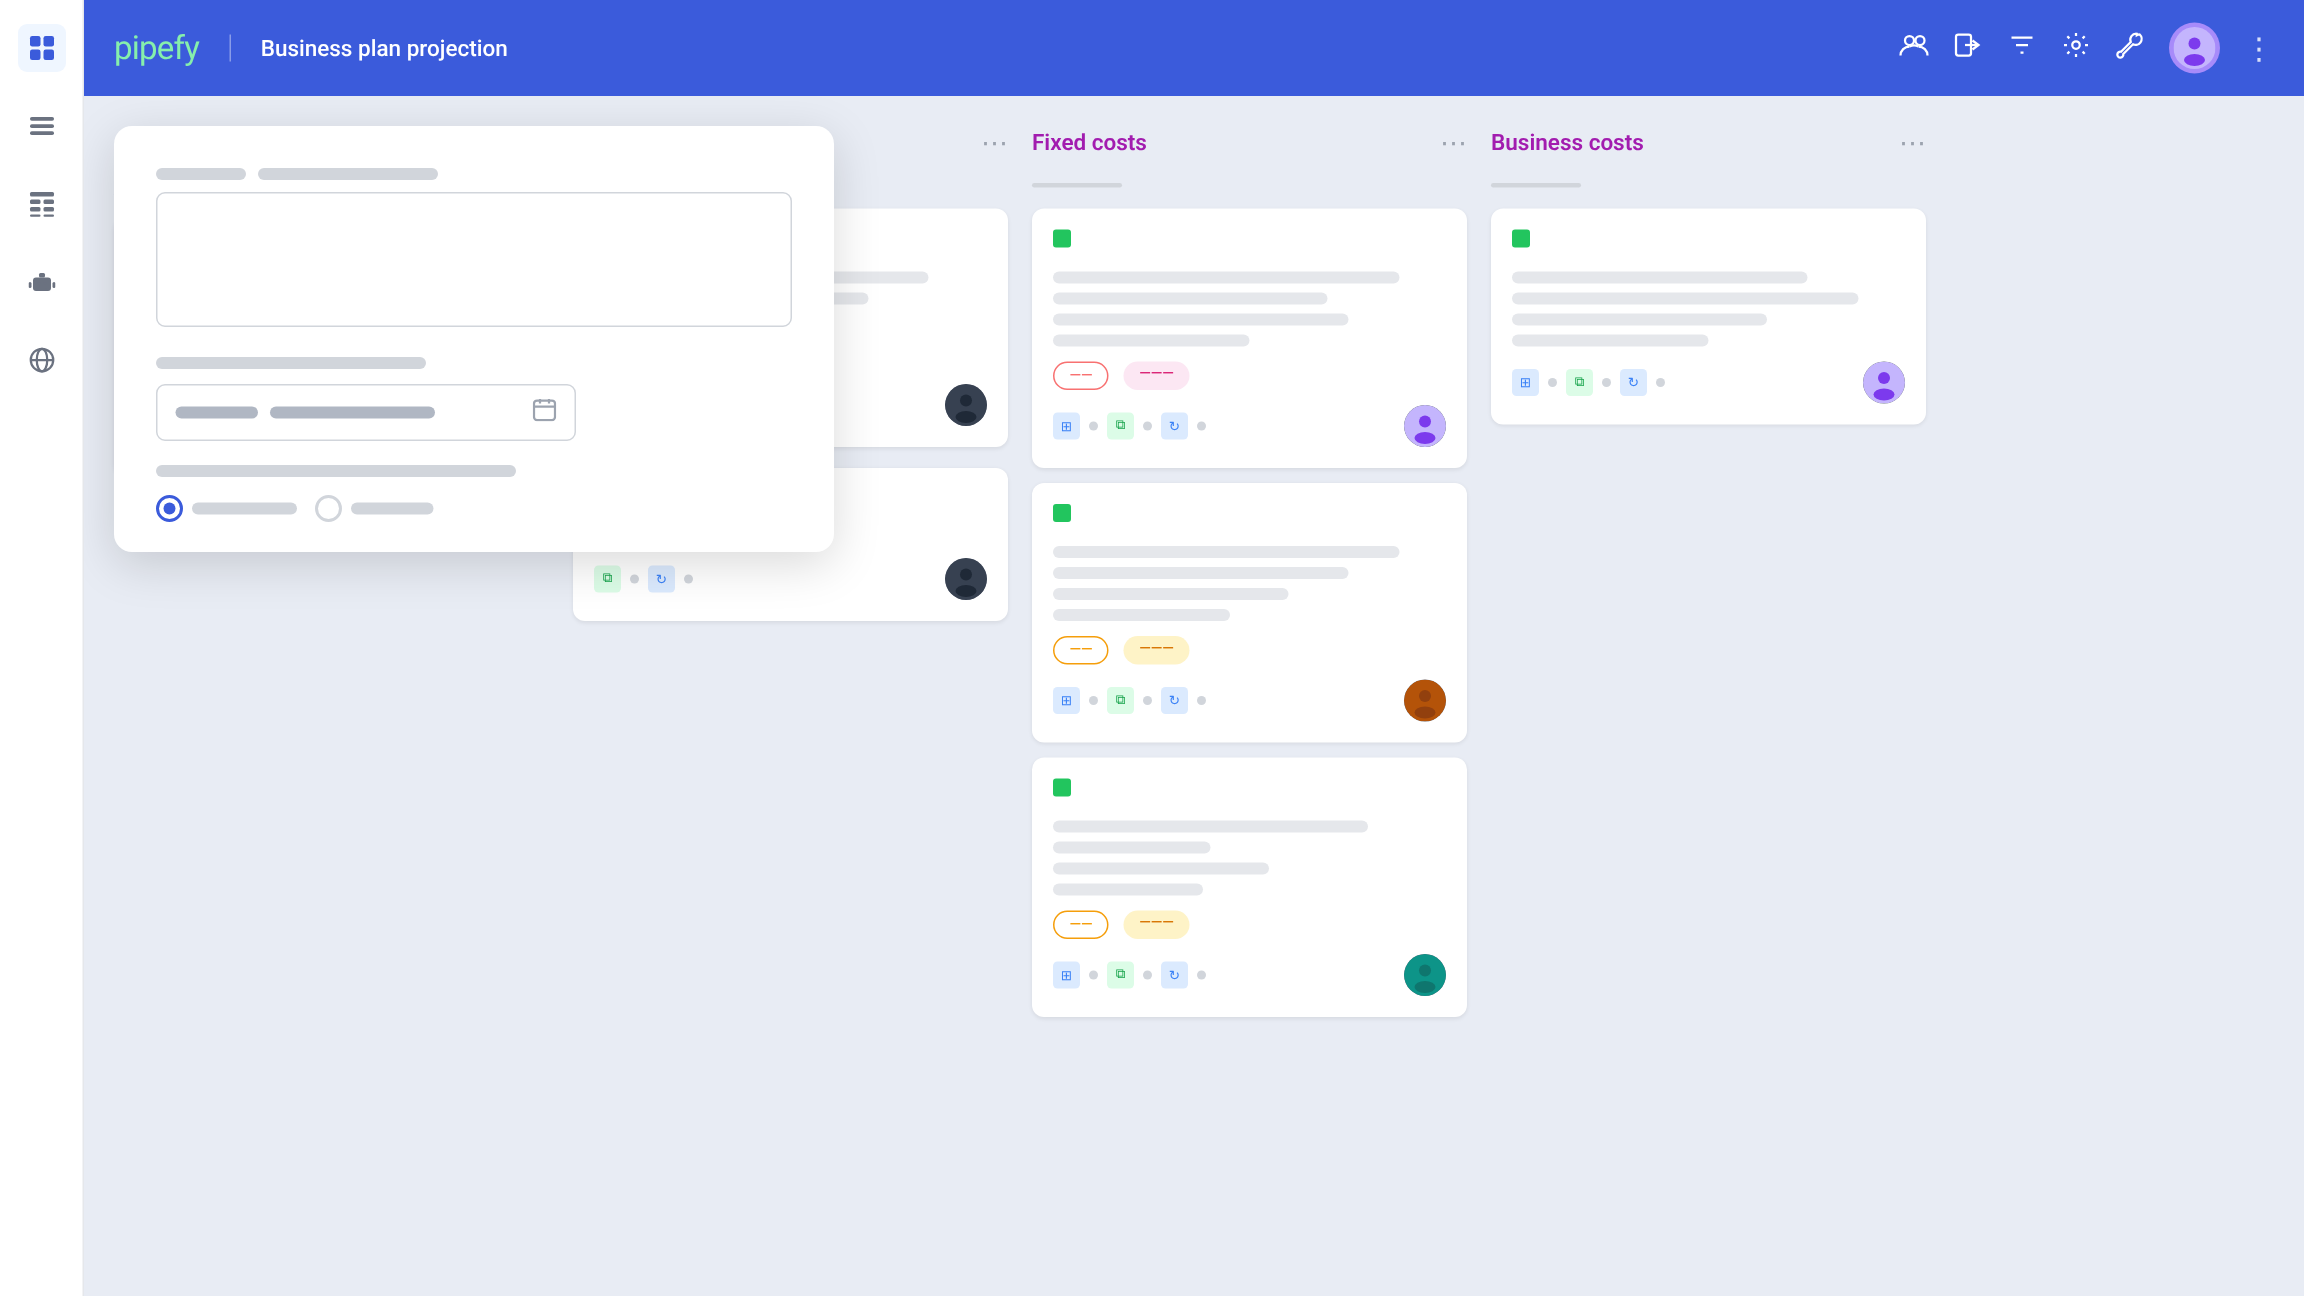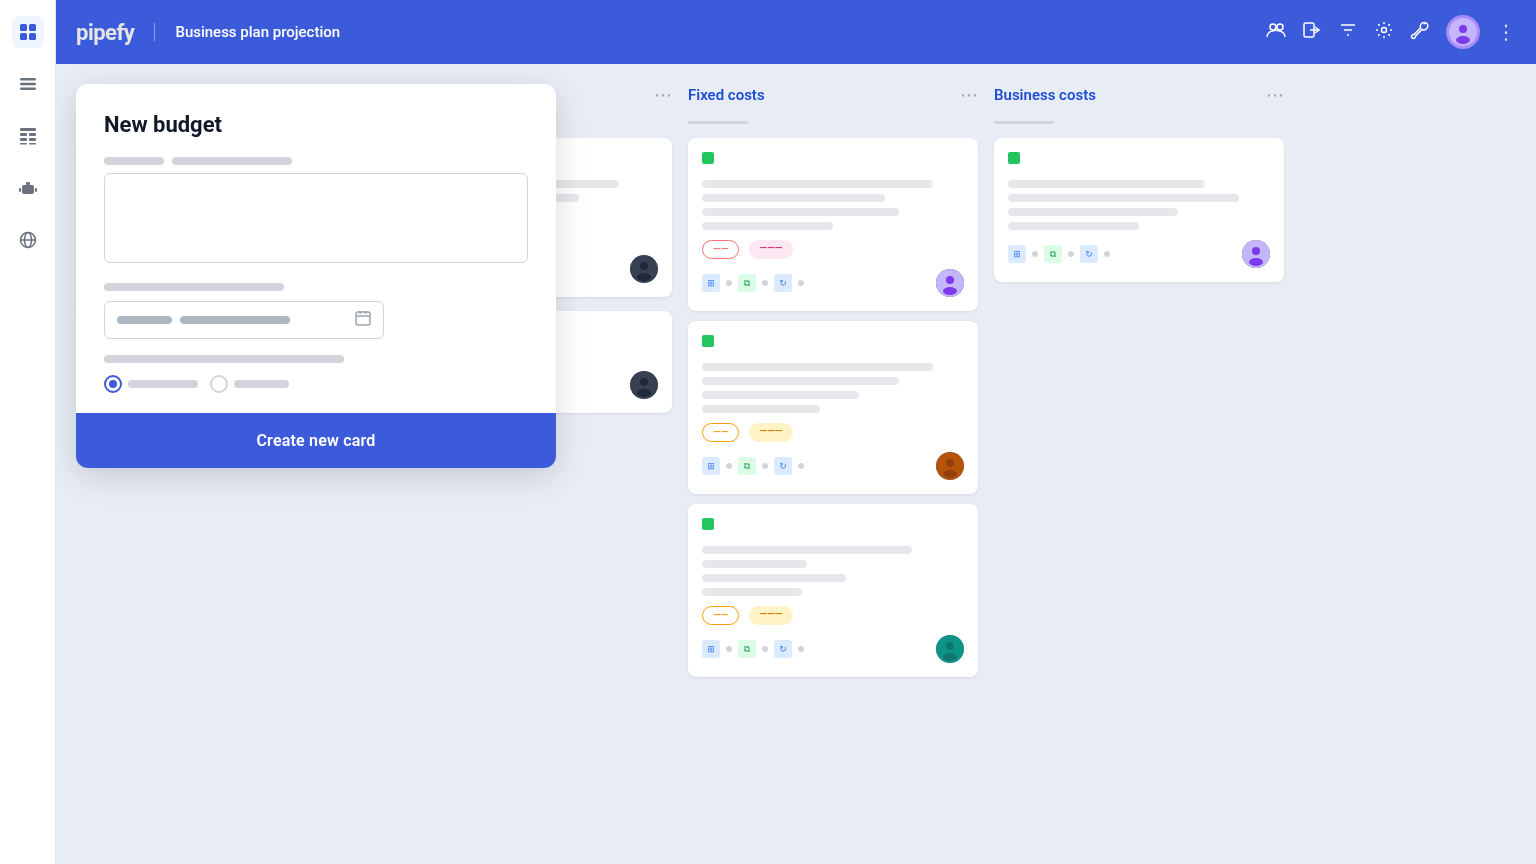--- a/index.html
+++ b/index.html
@@ -55,23 +55,23 @@
       padding: 0 20px;
       flex-shrink: 0;
     }
     .header-logo {
       display: flex;
       align-items: center;
       gap: 8px;
       margin-right: 20px;
     }
     .logo-text {
-      color: #e5e5e5;
+      color: #86efac;
       font-size: 22px;
-      font-weight: 700;
+      font-weight: 400;
       letter-spacing: -0.5px;
     }
     .header-title {
       color: #fff;
       font-size: 15px;
       font-weight: 500;
       border-left: 1px solid rgba(255,255,255,0.4);
       padding-left: 20px;
     }
     .header-actions {
@@ -119,21 +119,21 @@
     }
     .column-header {
       display: flex;
       align-items: center;
       gap: 8px;
       padding-bottom: 6px;
     }
     .column-title {
       font-size: 15px;
       font-weight: 600;
-      color: #1d4ed8;
+      color: #a21caf;
       flex: 1;
     }
     .column-add-btn {
       width: 28px;
       height: 28px;
       border-radius: 50%;
       background: #3b5bdb;
       color: #fff;
       border: none;
       cursor: pointer;
@@ -735,21 +735,20 @@
               <circle cx="14" cy="11" r="4" fill="#7c3aed"></circle>
               <ellipse cx="14" cy="22" rx="7" ry="4" fill="#7c3aed"></ellipse>
             </svg>
           </div>
         </div>
       </div>
     </div>
 
     <div class="form-card">
       <div class="form-body">
-        <div class="form-title">New budget</div>
 
         
         <div class="form-label-row">
           <div class="form-label-pill" style="width:60px;"></div>
           <div class="form-label-pill" style="width:120px;"></div>
         </div>
 
         
         <textarea class="form-textarea" style="">        </textarea>
 
@@ -779,19 +778,16 @@
             <div class="radio-btn checked"></div>
             <div class="radio-pill" style="width:70px;"></div>
           </div>
           <div class="radio-group">
             <div class="radio-btn unchecked"></div>
             <div class="radio-pill" style="width:55px;"></div>
           </div>
         </div>
       </div>
 
-      <div class="form-footer">
-        <div class="form-footer-btn">Create new card</div>
-      </div>
     </div>
 
   </div>
 </div>
 
 </body></html>

